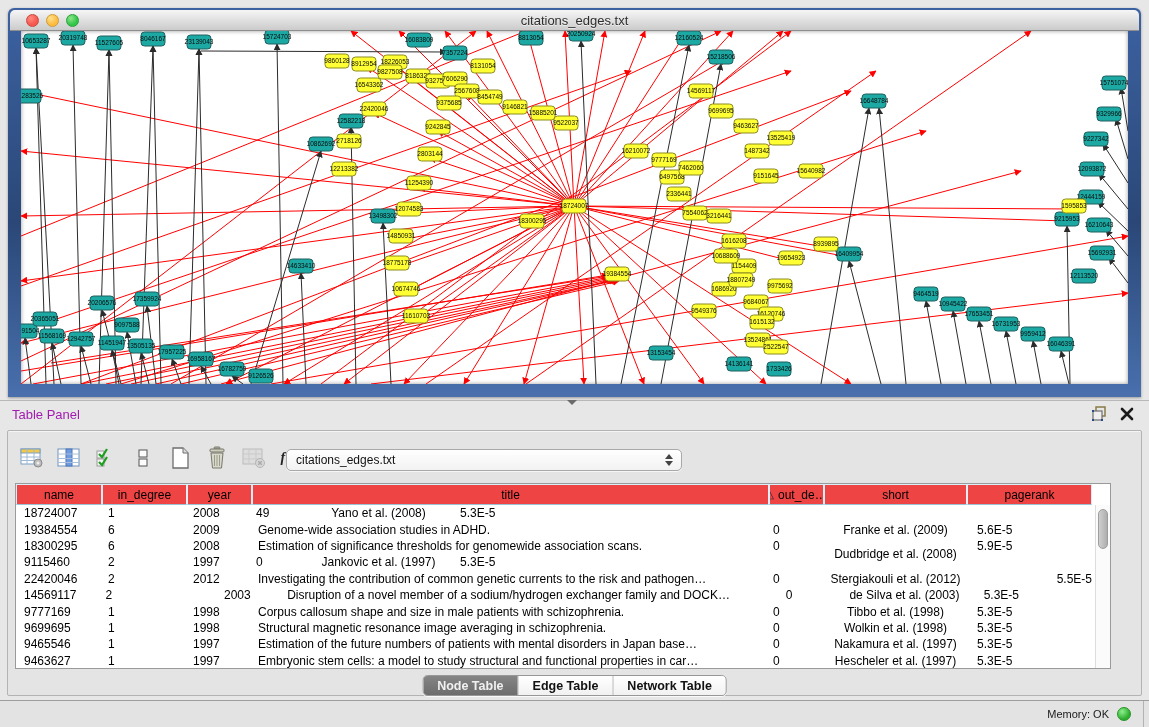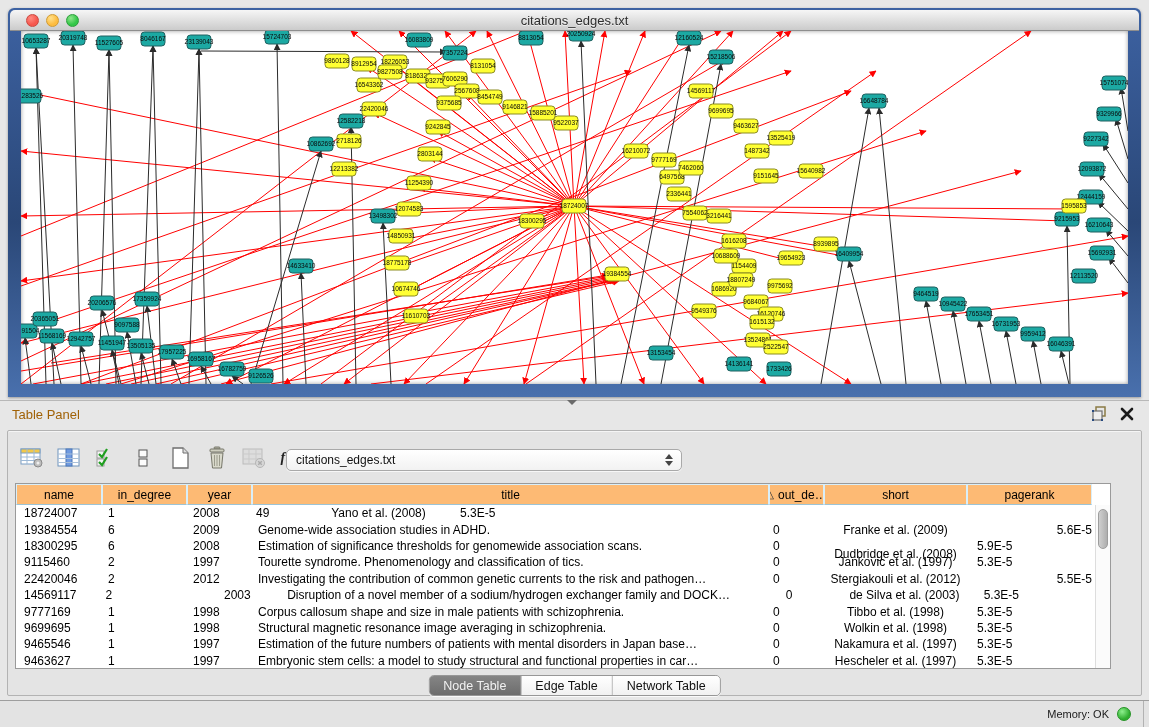--- a/index.html
+++ b/index.html
@@ -18,53 +18,53 @@
   .tl.green  { left:56px; background:radial-gradient(circle at 35% 30%,#8ee58a,#33c748 60%); border:1px solid #2b9e3a; }
   .win-title { position:absolute; left:0; right:0; top:3px; text-align:center; font-size:13px; color:#2e2e2e; text-shadow:0 1px 0 rgba(255,255,255,.6); }
   .canvas { position:absolute; left:13px; top:23px; width:1107px; height:353px; background:#ffffff; box-shadow:inset 0 0 4px rgba(0,0,0,.4); overflow:hidden; }
   .canvas svg { display:block; }
   .g-label { font-family:"Liberation Sans",sans-serif; font-size:6.5px; fill:#0a0a0a; }
 
   
   .panel { position:absolute; left:0; top:400px; width:1149px; height:300px; background:#e7e7e7; border-top:1px solid #b8b8b8; }
   .panel-grip { position:absolute; left:567px; top:-1px; width:0; height:0; border-left:5px solid transparent; border-right:5px solid transparent; border-top:5px solid #6b6b6b; }
   .panel-header { position:absolute; left:0; top:0; width:100%; height:27px; }
-  .panel-title { position:absolute; left:12px; top:6px; font-size:13px; color:#a16207; }
+  .panel-title { position:absolute; left:12px; top:6px; font-size:13px; color:#a21caf; }
   .float-btn { position:absolute; right:40px; top:5px; width:18px; height:16px; cursor:default; }
   .close-btn { position:absolute; right:14px; top:5px; width:16px; height:16px; }
   .panel-body { position:absolute; left:7px; top:29px; width:1135px; height:266px; background:#e4e4e4; border:1px solid #b3b3b3; border-radius:2px; box-shadow:inset 0 1px 0 #f5f5f5; }
 
   
   .toolbar { position:absolute; left:10px; top:10px; height:34px; display:flex; align-items:center; gap:9px; }
   .tool-btn { width:28px; height:28px; display:flex; align-items:center; justify-content:center; }
   .fx { font-family:"Liberation Serif",serif; font-style:italic; font-weight:bold; font-size:14px; color:#222; }
   .dropdown { position:absolute; left:278px; top:18px; width:396px; height:22px; background:linear-gradient(180deg,#ffffff,#f2f2f2);
     border:1px solid #a9a9a9; border-radius:5px; display:flex; align-items:center; box-shadow:0 1px 0 rgba(255,255,255,.7); }
   .dropdown .val { margin-left:9px; font-size:12px; color:#111; flex:1; }
   .dd-arrows { margin-right:8px; display:flex; flex-direction:column; align-items:center; gap:2px; }
   .dd-arrows i { width:0; height:0; border-left:4px solid transparent; border-right:4px solid transparent; display:block; }
   .dd-arrows .up { border-bottom:5px solid #444; }
   .dd-arrows .dn { border-top:5px solid #444; }
 
   
   .tbl-wrap { position:absolute; left:7px; top:52px; width:1096px; height:186px; background:#fff; border:1px solid #9a9a9a; overflow:hidden; }
   .tbl-header { display:flex; height:21px; background:#fff; }
-  .th { background:#fdba74; border:1px solid #d9eef8; border-bottom:1px solid #9cc3d5; font-size:12px; color:#000;
+  .th { background:#ef4444; border:1px solid #d9eef8; border-bottom:1px solid #9cc3d5; font-size:12px; color:#000;
     display:flex; align-items:center; justify-content:center; white-space:nowrap; overflow:hidden; }
   .th .sort { font-size:10px; color:#123; margin-right:4px; }
   .tbl-body { position:absolute; left:0; top:21px; right:15px; bottom:0; overflow:hidden; }
   .tr { display:flex; height:16.4px; align-items:center; }
   .td { font-size:12px; color:#000; white-space:nowrap; overflow:hidden; }
   .vscroll { position:absolute; right:0; top:21px; width:15px; bottom:0; background:#fbfbfb; border-left:1px solid #ddd; }
   .vthumb { position:absolute; left:2px; top:4px; width:10px; height:40px; border-radius:6px;
     background:linear-gradient(90deg,#cfcfcf,#aeaeae); border:1px solid #9d9d9d; }
 
   
   .segbar { position:absolute; left:50%; transform:translateX(-50%); top:244px; height:21px; display:flex;
-    border:1px solid #979797; border-radius:5px; overflow:hidden; box-shadow:0 1px 0 rgba(255,255,255,.8); }
+    border:1px solid #979797; border-radius:5px; overflow:hidden; box-shadow:0 1px 0 rgba(255,255,255,.8);font-weight:bold; }
   .seg { padding:0 14px; font-size:12.5px; display:flex; align-items:center; background:linear-gradient(180deg,#ffffff,#f1f1f1); color:#111; border-right:1px solid #b5b5b5; }
   .seg:last-child { border-right:none; }
   .seg.sel { background:linear-gradient(180deg,#858585,#6d6d6d); color:#f1f1f1; }
 
   
   .statusbar { position:absolute; left:0; top:700px; width:1149px; height:27px; background:#e3e3e3; border-top:1px solid #9e9e9e; }
   .mem-label { position:absolute; right:40px; top:7px; font-size:11px; color:#1a1a1a; }
   .mem-dot { position:absolute; right:18px; top:6px; width:14px; height:14px; border-radius:50%;
     background:radial-gradient(circle at 35% 30%,#8df08d,#2fae2f 65%); border:1px solid #249324; }
   .status-div { position:absolute; right:5px; top:0; bottom:0; width:1px; background:#b2b2b2; }
@@ -748,36 +748,35 @@
             <div class="td" style="width: 143px; text-align: center; padding-left: 0px;">Yano et al. (2008)</div>
             <div class="td" style="width: 125px; text-align: left; padding-left: 10px;">5.3E-5</div>
           </div>
           <div class="tr">
             <div class="td" style="width: 86px; text-align: left; padding-left: 8px;">19384554</div>
             <div class="td" style="width: 85px; text-align: left; padding-left: 6px;">6</div>
             <div class="td" style="width: 65px; text-align: left; padding-left: 6px;">2009</div>
             <div class="td" style="width: 517px; text-align: left; padding-left: 6px;">Genome-wide association studies in ADHD.</div>
             <div class="td" style="width: 55px; text-align: left; padding-left: 4px;">0</div>
             <div class="td" style="width: 143px; text-align: center; padding-left: 0px;">Franke et al. (2009)</div>
-            <div class="td" style="width: 125px; text-align: right; padding-left: 10px;">5.6E-5</div>
+            <div class="td" style="width: 125px; text-align: left; padding-left: 10px;">5.6E-5</div>
           </div>
           <div class="tr">
             <div class="td" style="width: 86px; text-align: left; padding-left: 8px;">18300295</div>
             <div class="td" style="width: 85px; text-align: left; padding-left: 6px;">6</div>
             <div class="td" style="width: 65px; text-align: left; padding-left: 6px;">2008</div>
             <div class="td" style="width: 517px; text-align: left; padding-left: 6px;">Estimation of significance thresholds for genomewide association scans.</div>
             <div class="td" style="width: 55px; text-align: left; padding-left: 4px;">0</div>
             <div class="td" style="width: 143px; text-align: center; padding-left: 0px; margin-top: 16px;">Dudbridge et al. (2008)</div>
             <div class="td" style="width: 125px; text-align: left; padding-left: 10px;">5.9E-5</div>
           </div>
           <div class="tr">
             <div class="td" style="width: 86px; text-align: left; padding-left: 8px;">9115460</div>
             <div class="td" style="width: 85px; text-align: left; padding-left: 6px;">2</div>
             <div class="td" style="width: 65px; text-align: left; padding-left: 6px;">1997</div>
-            <div class="td" style="width: 517px; text-align: left; padding-left: 6px;">Tourette syndrome. Phenomenology and classification of tics.</div>
             <div class="td" style="width: 55px; text-align: left; padding-left: 4px;">0</div>
             <div class="td" style="width: 143px; text-align: center; padding-left: 0px;">Jankovic et al. (1997)</div>
             <div class="td" style="width: 125px; text-align: left; padding-left: 10px;">5.3E-5</div>
           </div>
           <div class="tr">
             <div class="td" style="width: 86px; text-align: left; padding-left: 8px;">22420046</div>
             <div class="td" style="width: 85px; text-align: left; padding-left: 6px;">2</div>
             <div class="td" style="width: 65px; text-align: left; padding-left: 6px;">2012</div>
             <div class="td" style="width: 517px; text-align: left; padding-left: 6px;">Investigating the contribution of common genetic currents to the risk and pathogen…</div>
             <div class="td" style="width: 55px; text-align: left; padding-left: 4px;">0</div>

